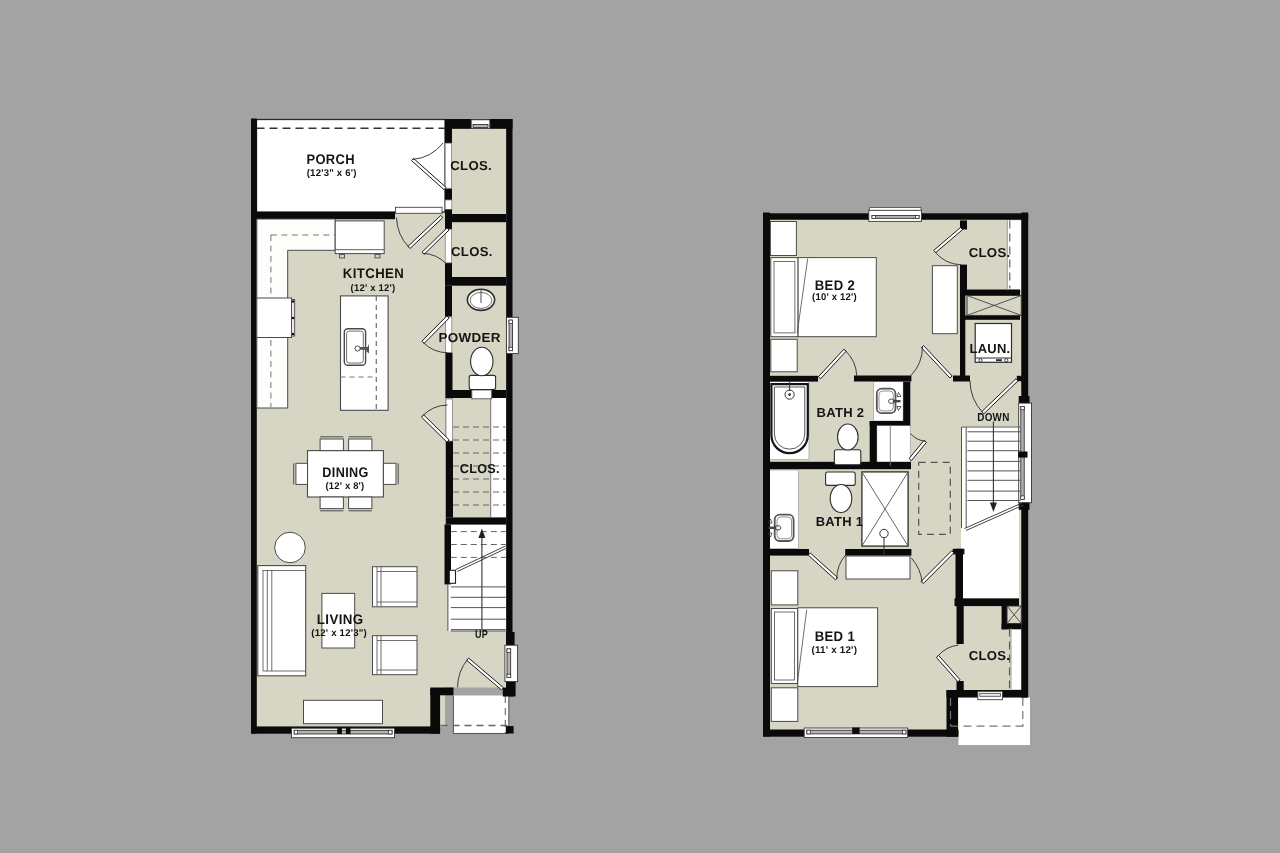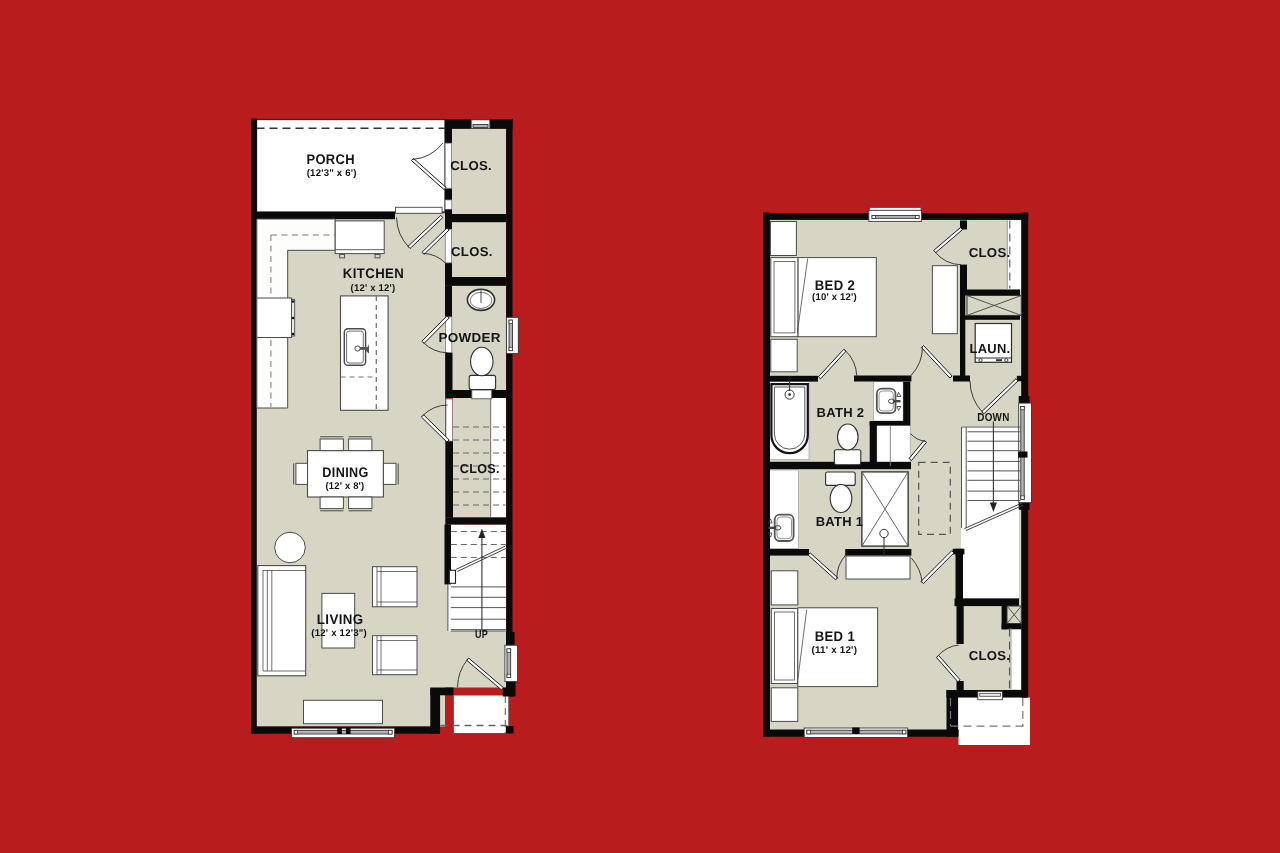--- a/index.html
+++ b/index.html
@@ -1,16 +1,16 @@
 <!DOCTYPE html>
 <html><head>
 <meta charset="utf-8">
 <style>
 html,body{margin:0;padding:0;background:#ffffff;}
-#c{position:relative;width:1280px;height:853px;background:#b91c1c;overflow:hidden;}
+#c{position:relative;width:1280px;height:853px;background:#a3a3a3;overflow:hidden;}
 svg{display:block;}
 text{font-family:"Liberation Sans",sans-serif;font-weight:bold;fill:#141414;-webkit-font-smoothing:antialiased;text-rendering:geometricPrecision;}
 .lbl{font-size:14px;letter-spacing:.4px;}
 .lbl2{font-size:13px;letter-spacing:.3px;}
 .dim{font-size:9.8px;letter-spacing:.2px;}
 .sm{font-size:11.5px;letter-spacing:.3px;}
 </style>
 </head>
 <body>
 <div id="c">

